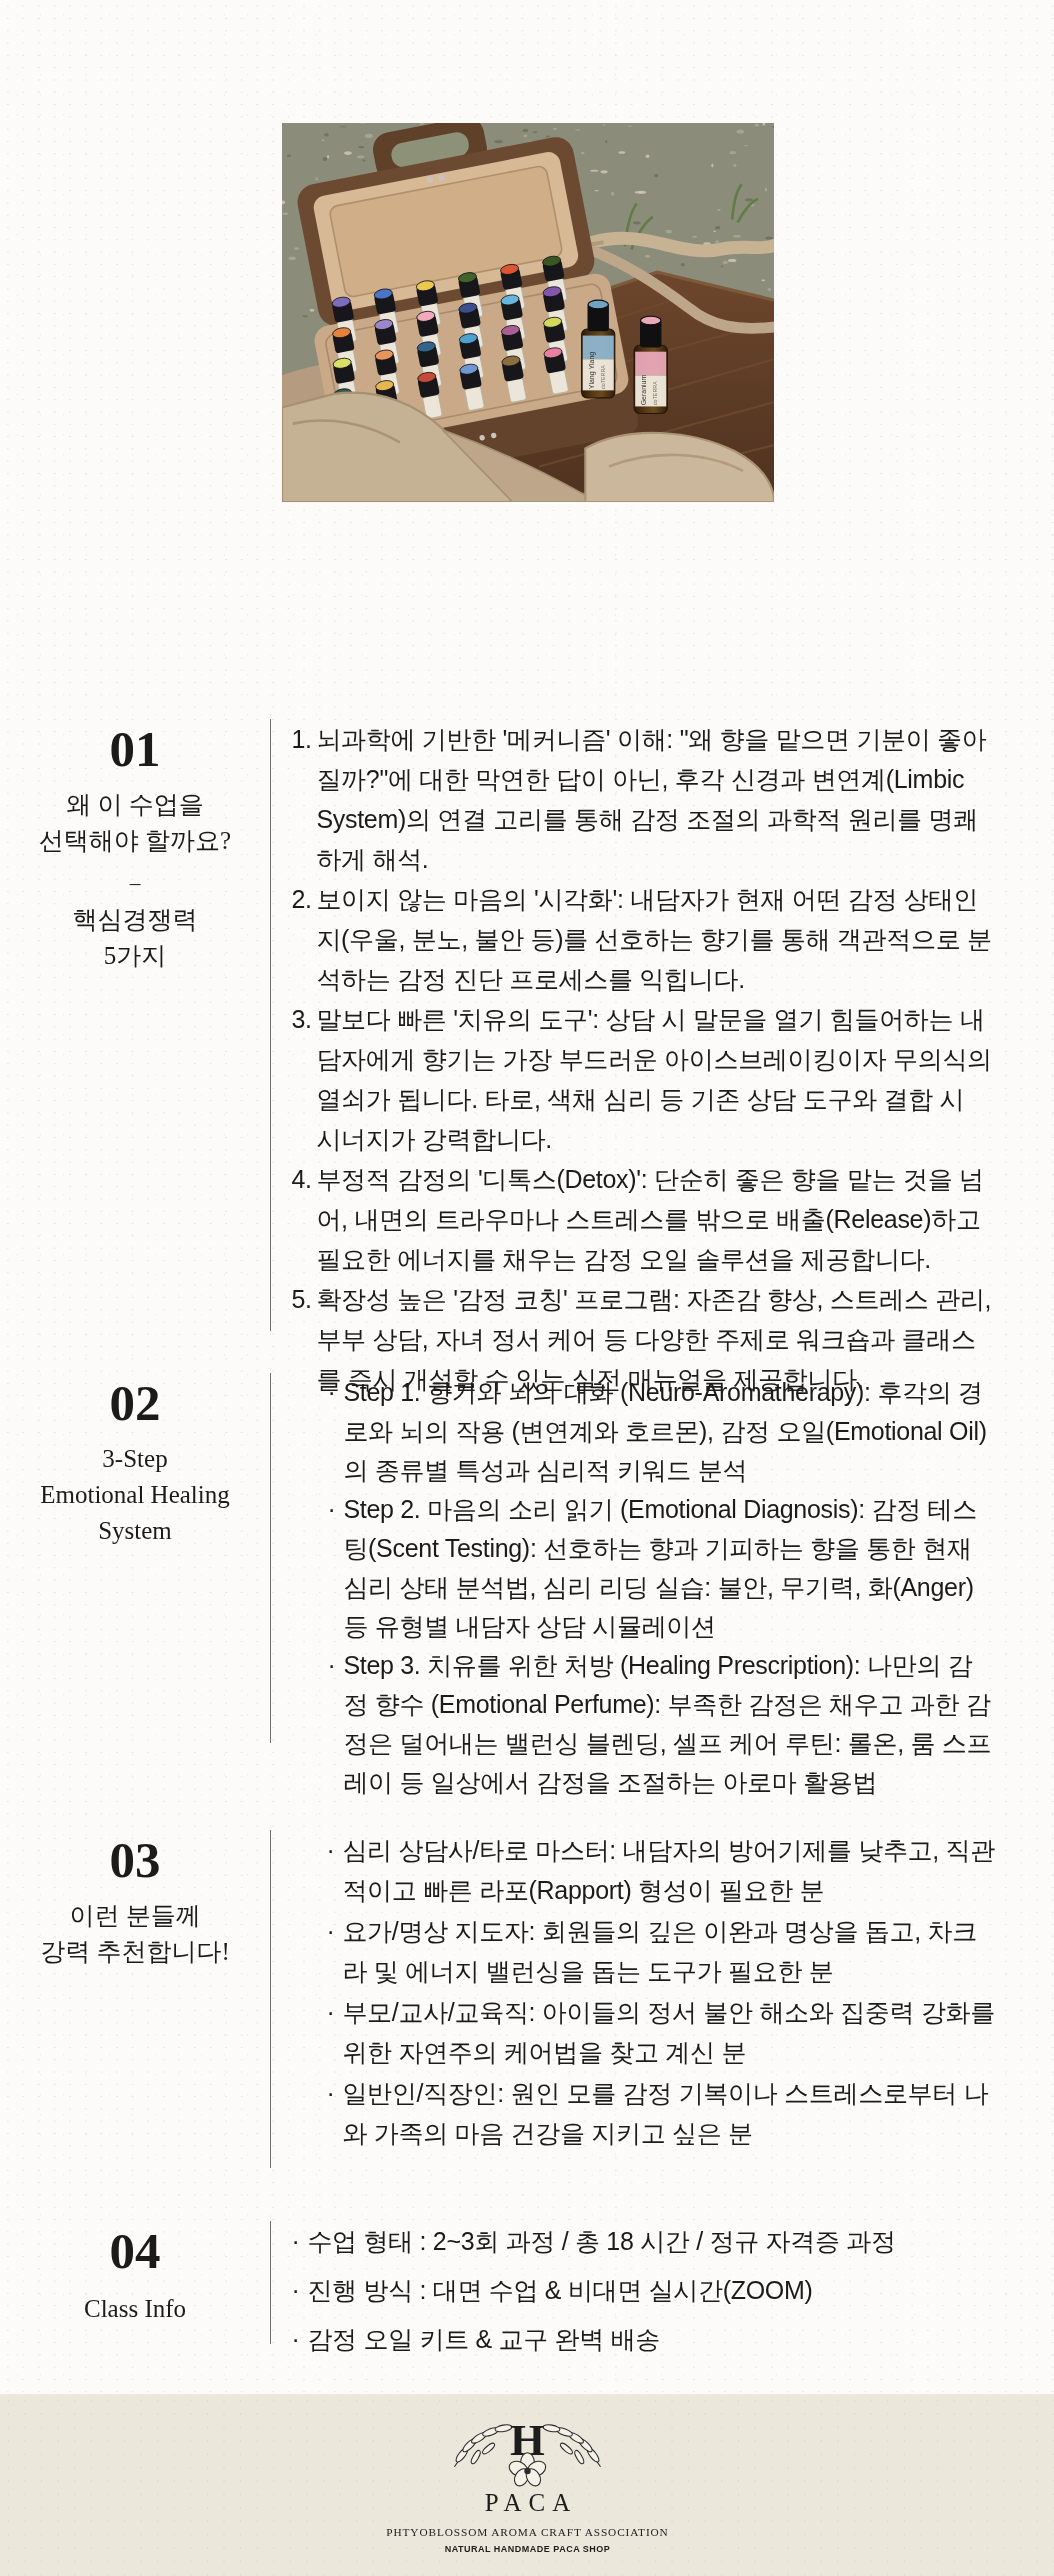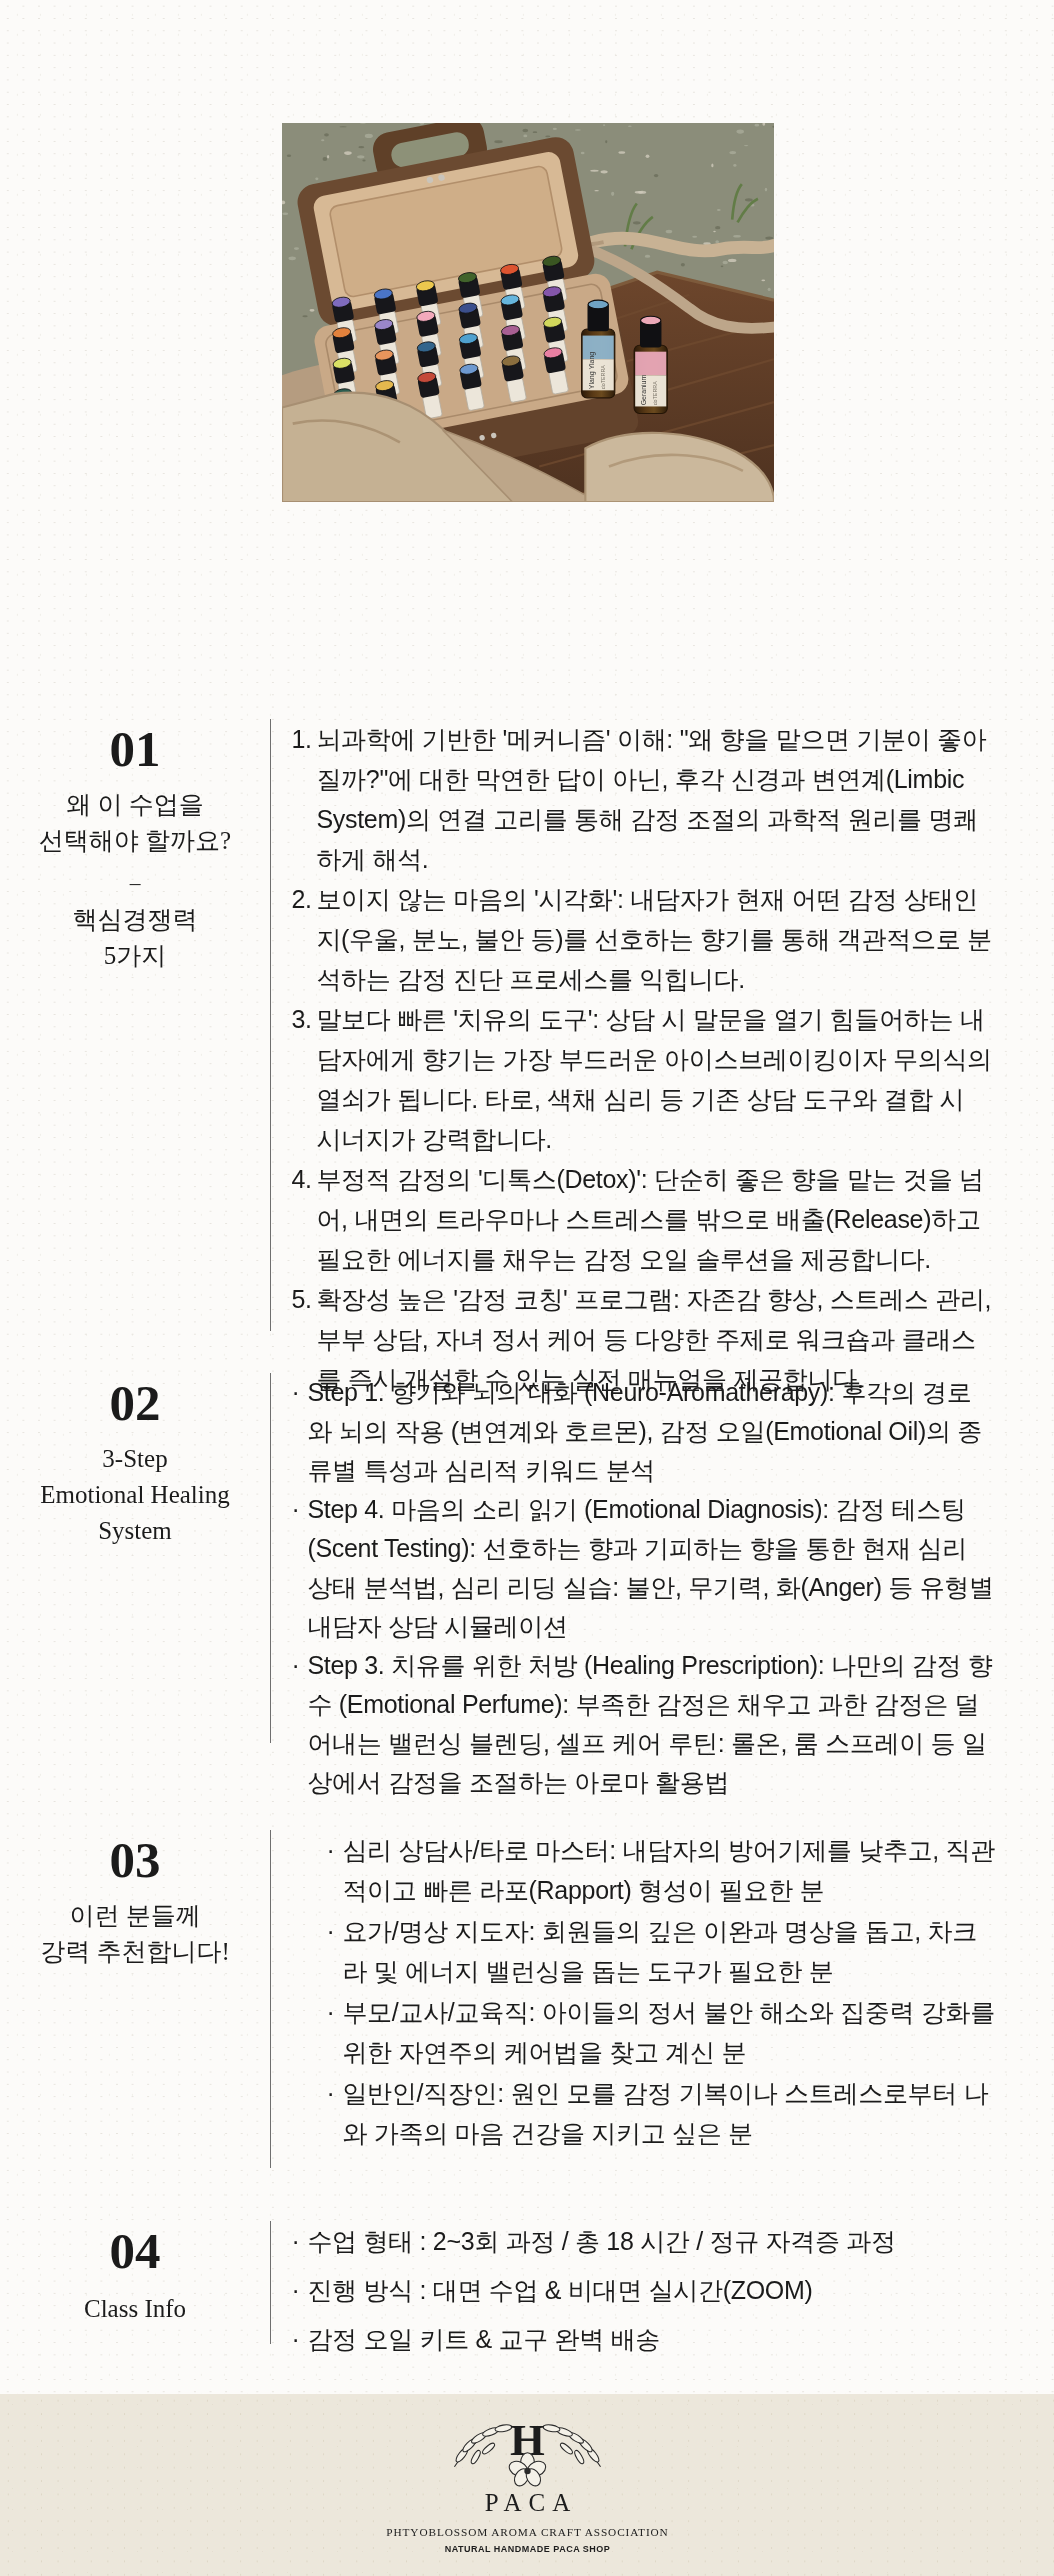--- a/index.html
+++ b/index.html
@@ -511,37 +511,37 @@
           <span class="mk mk-num">4.</span>
           <span class="tx">부정적 감정의 '디톡스(Detox)': 단순히 좋은 향을 맡는 것을 넘어, 내면의 트라우마나 스트레스를 밖으로 배출(Release)하고 필요한 에너지를 채우는 감정 오일 솔루션을 제공합니다.</span>
         </div>
       <div class="item">
           <span class="mk mk-num">5.</span>
           <span class="tx">확장성 높은 '감정 코칭' 프로그램: 자존감 향상, 스트레스 관리, 부부 상담, 자녀 정서 케어 등 다양한 주제로 워크숍과 클래스를 즉시 개설할 수 있는 실전 매뉴얼을 제공합니다.</span>
         </div>
     </div>
   </div>
 
-  <div class="sec sec2" style="top:1373px;height:370px;">
+  <div class="sec sec2" style="top:1373px;height:370px;gap:36px;">
     <div class="leftcol">
       <div class="num">02</div>
       <div class="ltitle">
         <div>3-Step</div>
         <div>Emotional Healing</div>
         <div>System</div>
       </div>
     </div>
     <div class="rightcol">
       <div class="item">
           <span class="mk mk-dot">·</span>
           <span class="tx">Step 1. 향기와 뇌의 대화 (Neuro-Aromatherapy): 후각의 경로와 뇌의 작용 (변연계와 호르몬), 감정 오일(Emotional Oil)의 종류별 특성과 심리적 키워드 분석</span>
         </div>
       <div class="item">
           <span class="mk mk-dot">·</span>
-          <span class="tx">Step 4. 마음의 소리 읽기 (Emotional Diagnosis): 감정 테스팅(Scent Testing): 선호하는 향과 기피하는 향을 통한 현재 심리 상태 분석법, 심리 리딩 실습: 불안, 무기력, 화(Anger) 등 유형별 내담자 상담 시뮬레이션</span>
+          <span class="tx">Step 2. 마음의 소리 읽기 (Emotional Diagnosis): 감정 테스팅(Scent Testing): 선호하는 향과 기피하는 향을 통한 현재 심리 상태 분석법, 심리 리딩 실습: 불안, 무기력, 화(Anger) 등 유형별 내담자 상담 시뮬레이션</span>
         </div>
       <div class="item">
           <span class="mk mk-dot">·</span>
           <span class="tx">Step 3. 치유를 위한 처방 (Healing Prescription): 나만의 감정 향수 (Emotional Perfume): 부족한 감정은 채우고 과한 감정은 덜어내는 밸런싱 블렌딩, 셀프 케어 루틴: 롤온, 룸 스프레이 등 일상에서 감정을 조절하는 아로마 활용법</span>
         </div>
     </div>
   </div>
 
   <div class="sec sec3" style="top:1830px;height:338px;gap:35px;">
     <div class="leftcol">

